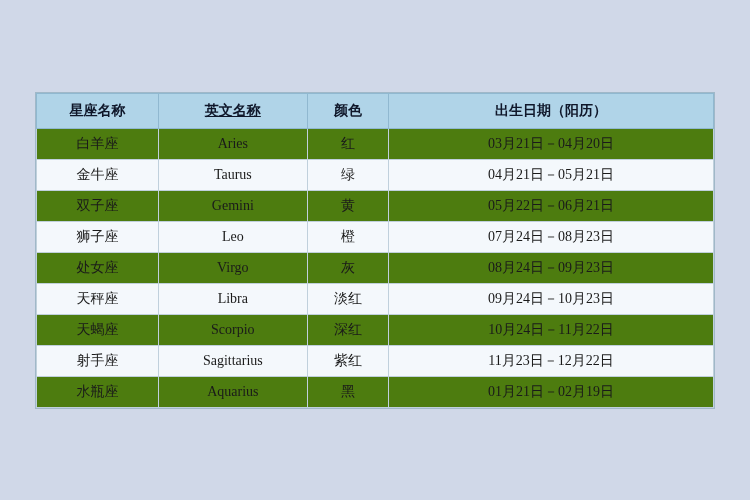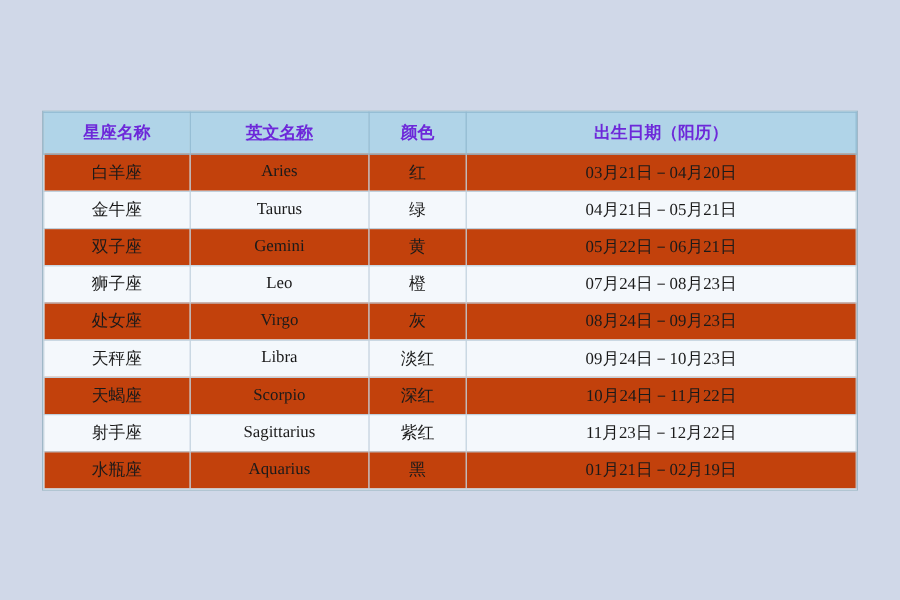--- a/index.html
+++ b/index.html
@@ -21,29 +21,29 @@
     table {
       width: 100%;
       border-collapse: collapse;
     }
     thead tr th {
       background: #b0d4e8;
       border: 1px solid #90b8d0;
       padding: 8px 6px;
       text-align: center;
       font-weight: bold;
-      color: #6d28d9;
+      color: #0f172a;
       font-size: 14px;
     }
     tbody tr td {
       border: 1px solid #c0d0dc;
       padding: 6px 8px;
       text-align: center;
       color: #1a1a1a;
-      background: #c2410c;
+      background: #4d7c0f;
       font-size: 14px;
     }
     tbody tr:nth-child(even) td {
       background: #f4f8fc;
     }
     .col-zh { width: 18%; }
     .col-en { width: 22%; text-decoration: underline; }
     .col-color { width: 12%; }
     .col-date { width: 48%; }
   </style>

